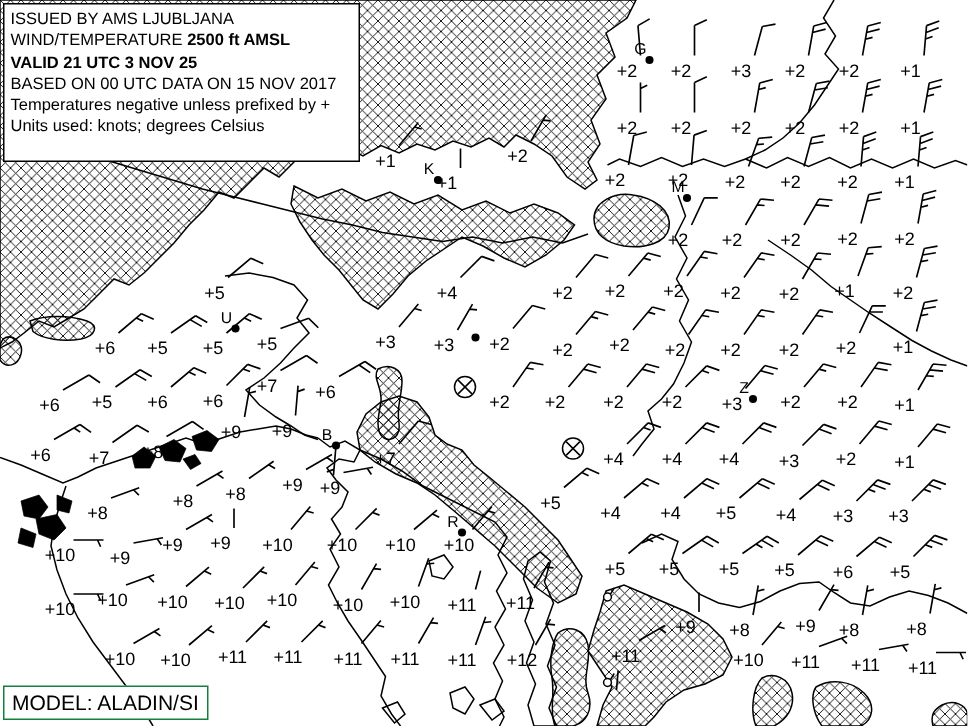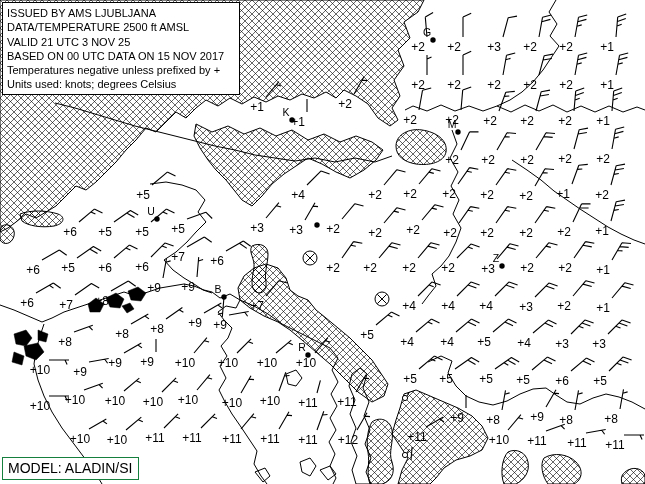--- a/index.html
+++ b/index.html
@@ -1,22 +1,22 @@
 <!DOCTYPE html>
 <html><head>
 <meta charset="utf-8">
 <style>
   html,body{margin:0;padding:0;background:#fff;}
   #stage{position:relative;width:645px;height:484px;background:#fff;overflow:hidden;
          font-family:"Liberation Sans",sans-serif;}
   #map-svg{position:absolute;left:0;top:0;}
   .infobox{position:absolute;left:2px;top:2px;width:228px;background:#fff;
-           border:1px solid #000;padding:3px 4px 2px 4px;font-size:11px;line-height:14.3px;
+           border:1px solid #000;padding:3px 4px 15px 4px;font-size:11px;line-height:14.3px;
            color:#000;white-space:nowrap;overflow:hidden;}
-  .infobox .b{font-weight:normal;margin-top:36px;}
+  .infobox .b{font-weight:bold;margin-top:36px;}
   .modelbox{position:absolute;left:2px;top:457px;background:#fff;border:1px solid #15803d;
             padding:2px 6px 3px 5px;font-size:14px;color:#000;}
   svg text{font-family:"Liberation Sans",sans-serif;}
   .hatch{fill:url(#xhatch);stroke:#000;stroke-width:1;}
   .geoline{fill:none;stroke:#000;stroke-width:1;}
   .lagoon{fill:#000;stroke:#000;stroke-width:0.5;}
   .barb{fill:none;stroke:#000;stroke-width:1.1;}
   .tlabel{font-size:12px;fill:#000;text-anchor:middle;}
   .slabel{font-size:10.5px;fill:#000;text-anchor:middle;}
 </style>
@@ -348,20 +348,20 @@
         <path d="M377.4,294.4L386.6,303.6M386.6,294.4L377.4,303.6" stroke="#000" stroke-width="1" fill="none"></path>
         <circle cx="405" cy="398" r="2.6" fill="#fff" stroke="#000" stroke-width="1"></circle>
         <path d="M407,396L409.5,392" stroke="#000" stroke-width="1" fill="none"></path>
         <circle cx="405" cy="455" r="2.6" fill="#fff" stroke="#000" stroke-width="1"></circle>
         <path d="M407,453L409.5,449" stroke="#000" stroke-width="1" fill="none"></path>
       </g>
   </svg>
 
   <div class="infobox">
       <div><span>ISSUED BY AMS LJUBLJANA</span></div>
-      <div><span>DATA/TEMPERATURE </span><span class="b">2500 ft AMSL</span></div>
+      <div><span>WIND/TEMPERATURE </span><span class="b">2500 ft AMSL</span></div>
       <div><span class="b">VALID 21 UTC 3 NOV 25</span></div>
       <div><span>BASED ON 00 UTC DATA ON 15 NOV 2017</span></div>
       <div><span>Temperatures negative unless prefixed by +</span></div>
       <div><span>Units used: knots; degrees Celsius</span></div>
     </div>
   <div class="modelbox">MODEL: ALADIN/SI</div>
 </div>
 
 </body></html>

